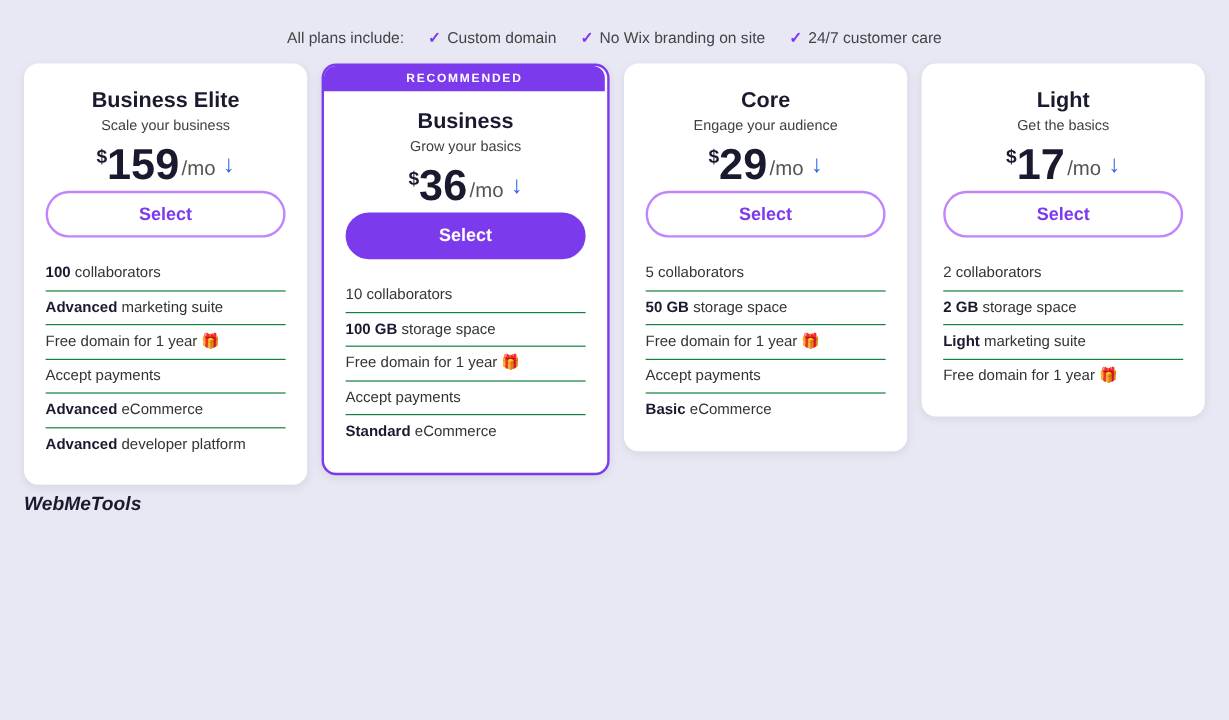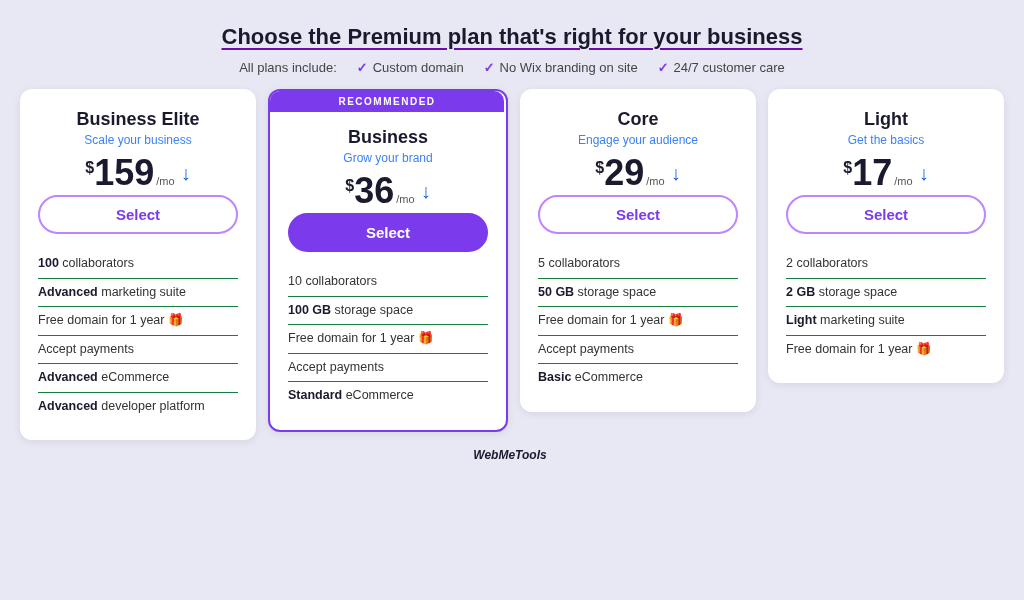--- a/index.html
+++ b/index.html
@@ -83,21 +83,21 @@
     }
     .plan-name {
       font-size: 18px;
       font-weight: 700;
       color: #1a1a2e;
       text-align: center;
       margin-bottom: 3px;
     }
     .plan-tagline {
       font-size: 12px;
-      color: #3b82f6;
+      color: #404040;
       text-align: center;
       margin-bottom: 8px;
     }
     .price-row {
       display: flex;
       align-items: flex-start;
       justify-content: center;
       margin-bottom: 4px;
       position: relative;
     }
@@ -107,21 +107,21 @@
       color: #1a1a2e;
       margin-top: 4px;
     }
     .price-amount {
       font-size: 36px;
       font-weight: 700;
       color: #1a1a2e;
       line-height: 1;
     }
     .price-mo {
-      font-size: 11px;
+      font-size: 17px;
       color: #555;
       align-self: flex-end;
       margin-bottom: 4px;
       margin-left: 2px;
     }
     .arrow-down {
       color: #2563eb;
       font-size: 20px;
       margin-left: 6px;
       align-self: flex-end;
@@ -155,35 +155,34 @@
       color: #333;
     }
     .features-list li {
       padding: 5px 0;
       border-bottom: 1px solid #15803d;
       line-height: 1.4;
     }
     .features-list li:last-child { border-bottom: none; }
     .features-list li strong { font-weight: 700; color: #1a1a2e; }
     .footer-brand {
-      text-align: center;
-      font-size: 12px;
+      text-align: left;
+      font-size: 16px;
       font-weight: 700;
       font-style: italic;
       color: #1a1a2e;
       margin-top: 8px;
       padding-right: 4px;
     }
   </style>
 </head>
 <body>
 
 <div class="container">
   <div class="header">
-    <h1>Choose the Premium plan that's right for your business</h1>
     <div class="includes">
       <span class="label">All plans include:</span>
       <span class="item">
         <span class="checkmark">✓</span>
         <span>Custom domain</span>
       </span>
       <span class="item">
         <span class="checkmark">✓</span>
         <span>No Wix branding on site</span>
       </span>
@@ -212,21 +211,21 @@
         <li>Free domain for 1 year 🎁</li>
         <li>Accept payments</li>
         <li><strong>Advanced</strong> eCommerce</li>
         <li><strong>Advanced</strong> developer platform</li>
       </ul>
     </div>
 
     <div class="plan-card recommended">
       <div class="recommended-badge">RECOMMENDED</div>
       <div class="plan-name">Business</div>
-      <div class="plan-tagline">Grow your brand</div>
+      <div class="plan-tagline">Grow your basics</div>
       <div class="price-row">
         <span class="price-dollar">$</span>
         <span class="price-amount">36</span>
         <span class="price-mo">/mo</span>
         <span class="arrow-down">↓</span>
       </div>
       <button class="select-btn filled">Select</button>
       <ul class="features-list">
         <li>10 collaborators</li>
         <li><strong>100 GB</strong> storage space</li>

